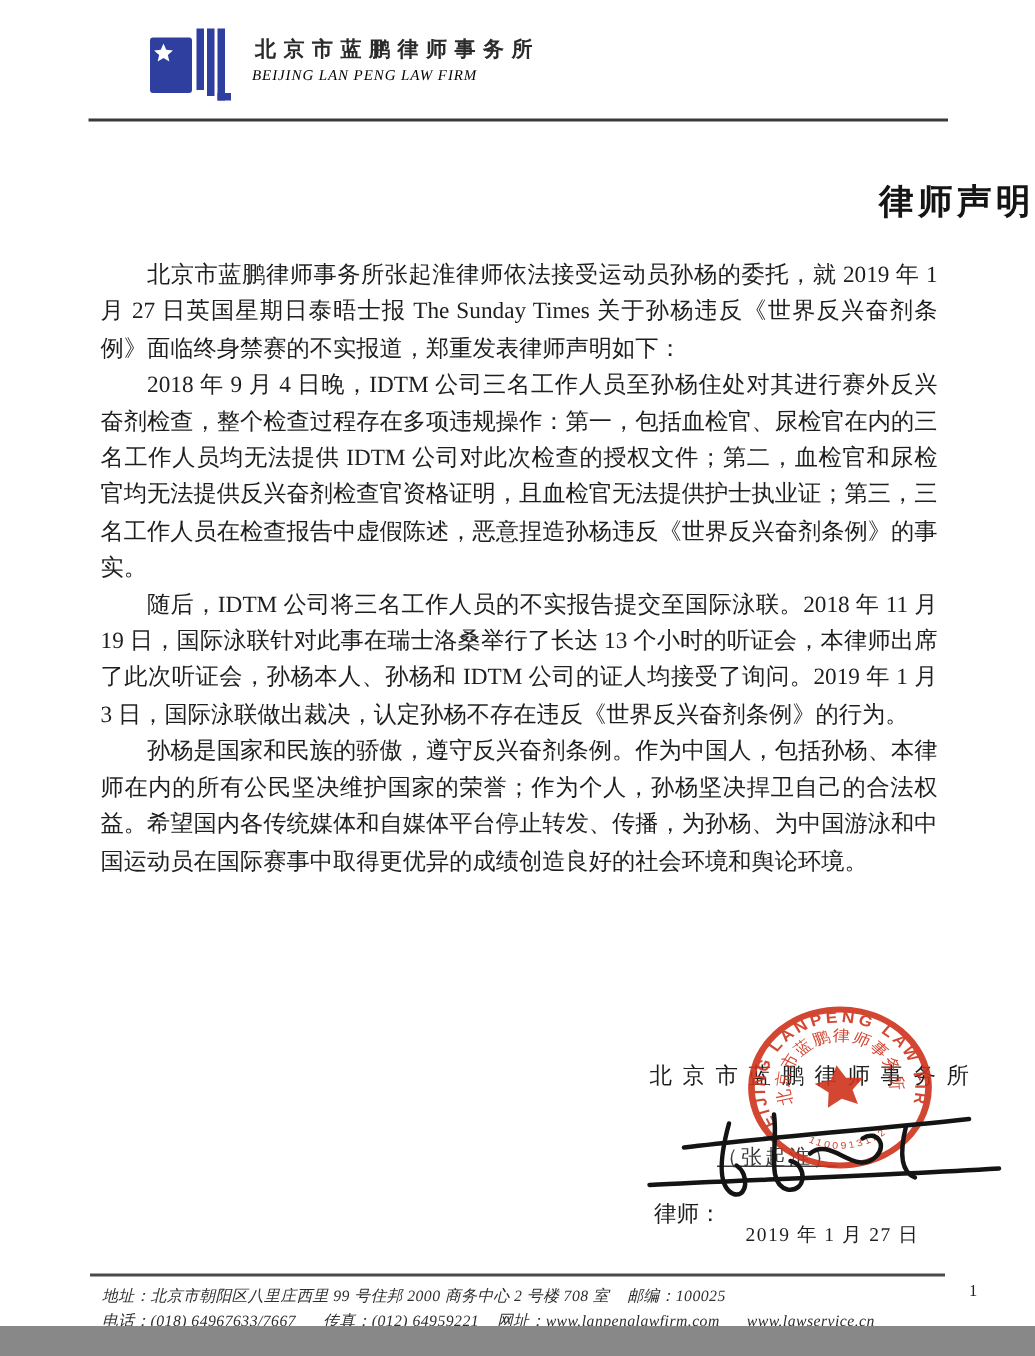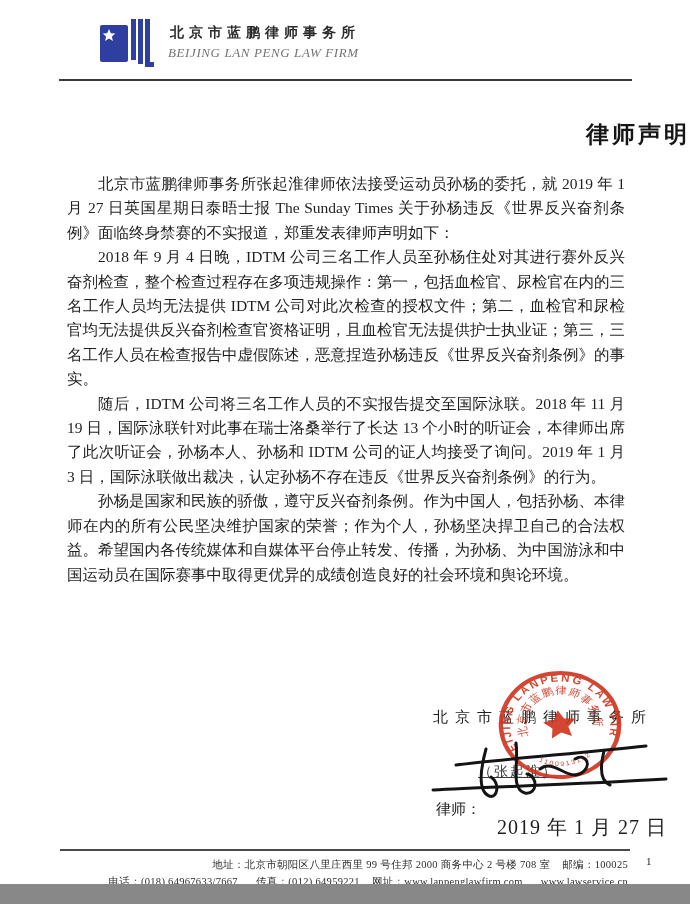--- a/index.html
+++ b/index.html
@@ -11,21 +11,21 @@
   }
   
   .logo{position:absolute;left:100px;top:17px;width:54px;height:52px;}
   .firm-cn{
     position:absolute;left:170px;top:24px;
     font-size:14px;font-weight:bold;letter-spacing:5px;color:#2b2b2b;
     font-family:"Liberation Sans","DejaVu Sans",sans-serif;
   }
   .firm-en{
     position:absolute;left:168px;top:45px;
-    font-size:13px;font-style:italic;letter-spacing:0.6px;color:#737373;
+    font-size:10px;font-style:italic;letter-spacing:0.6px;color:#000000;
   }
   .header-rule{position:absolute;left:59px;top:79px;width:573px;height:2px;background:#3a3a3a;}
   
   .doc-title{
     position:absolute;left:0;top:119px;width:690px;text-align:right;
     font-size:23px;font-weight:bold;letter-spacing:3px;color:#151515;
   }
   
   .body-text{
     position:absolute;left:67px;top:172px;width:558px;
@@ -33,29 +33,29 @@
     color:#1e1e1e;z-index:2;
   }
   .body-text p{margin:0;text-indent:2em;}
   
   .sig-firm{
     position:absolute;left:433px;top:708px;font-size:15px;letter-spacing:7px;
     color:#1e1e1e;z-index:2;white-space:nowrap;
   }
   .sig-label{position:absolute;left:436px;top:800px;font-size:15px;color:#1e1e1e;z-index:2;}
   .sig-name{position:absolute;left:478px;top:763px;font-size:14px;color:#3c3c3c;z-index:2;letter-spacing:2px;text-decoration:underline;}
-  .sig-date{position:absolute;left:497px;top:814px;font-size:20px;color:#1e1e1e;z-index:2;letter-spacing:1px;}
+  .sig-date{position:absolute;left:497px;top:814px;font-size:13px;color:#1e1e1e;z-index:2;letter-spacing:1px;}
   .seal{position:absolute;left:484px;top:658px;width:152px;height:134px;z-index:3;opacity:0.9;}
   .signature-ink{position:absolute;left:428px;top:733px;width:252px;height:78px;z-index:4;}
   
   .footer-rule{position:absolute;left:60px;top:849px;width:570px;height:2px;background:#4a4a4a;}
   .footer{
     position:absolute;left:68px;top:856px;width:560px;
-    font-size:10.5px;color:#2e2e2e;letter-spacing:0.3px;
-    line-height:17px;white-space:nowrap;text-align:right;
+    font-size:10.5px;font-style:italic;color:#2e2e2e;letter-spacing:0.3px;
+    line-height:17px;white-space:nowrap;
   }
   .footer .gap-lg{display:inline-block;width:18px;}
   .footer .gap-sm{display:inline-block;width:12px;}
   .page-num{position:absolute;left:646px;top:855px;font-size:11px;color:#222;}
 </style>
 </head>
 <body>
 
 <div class="page">
 

